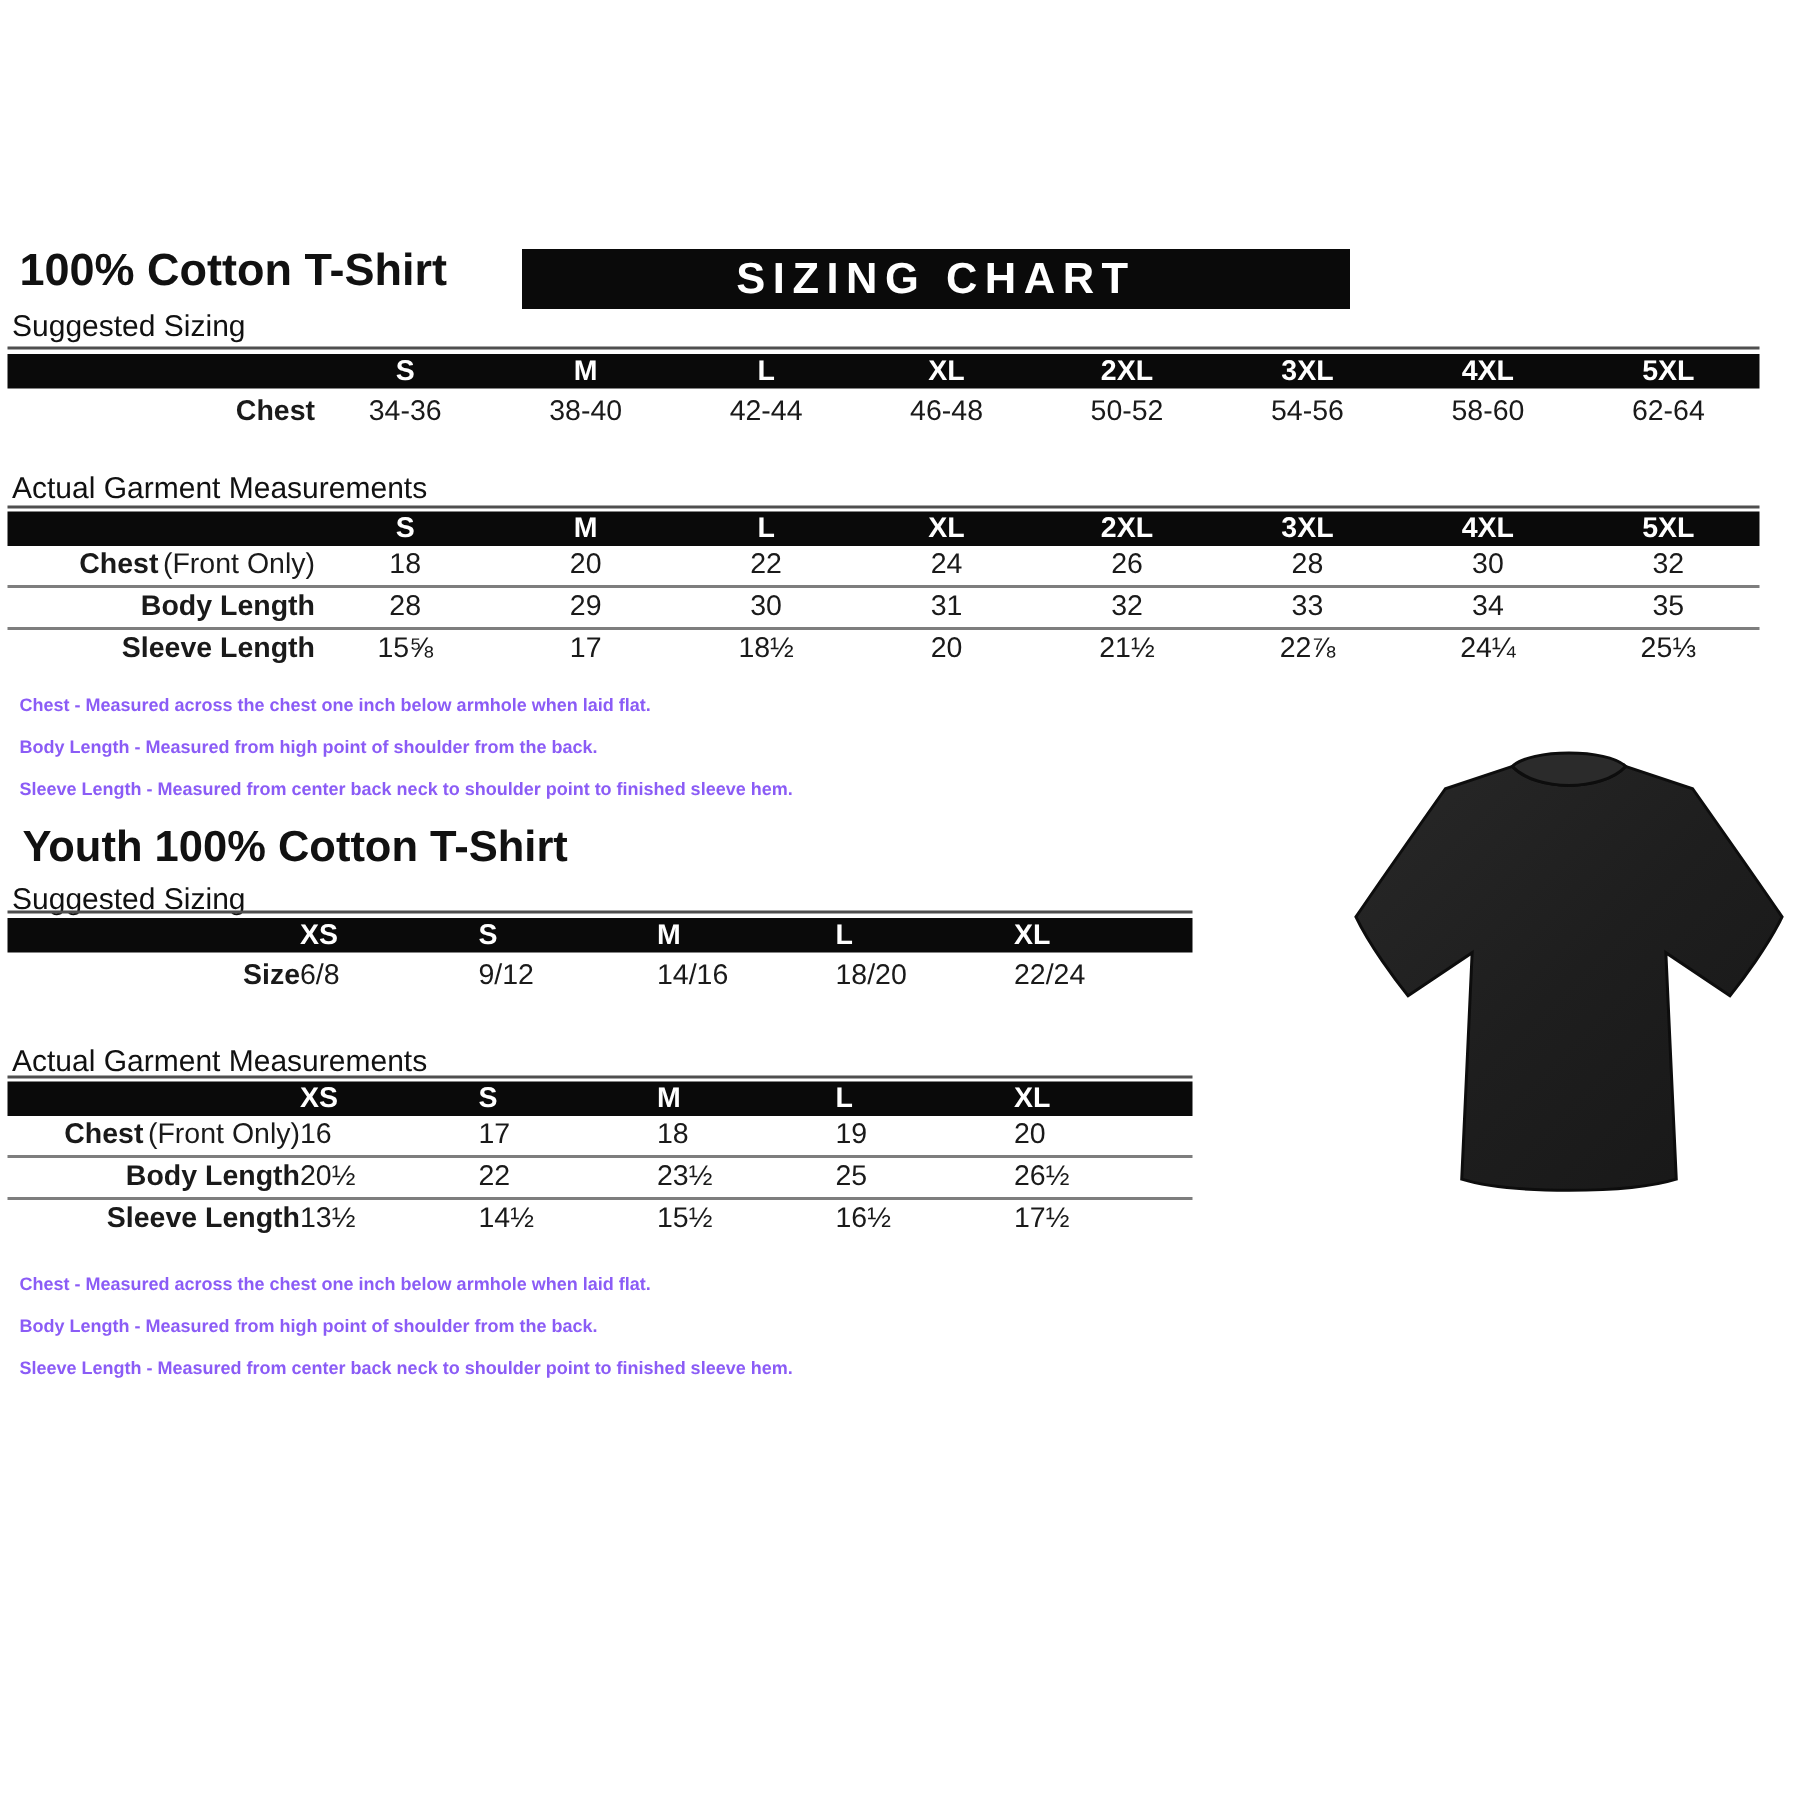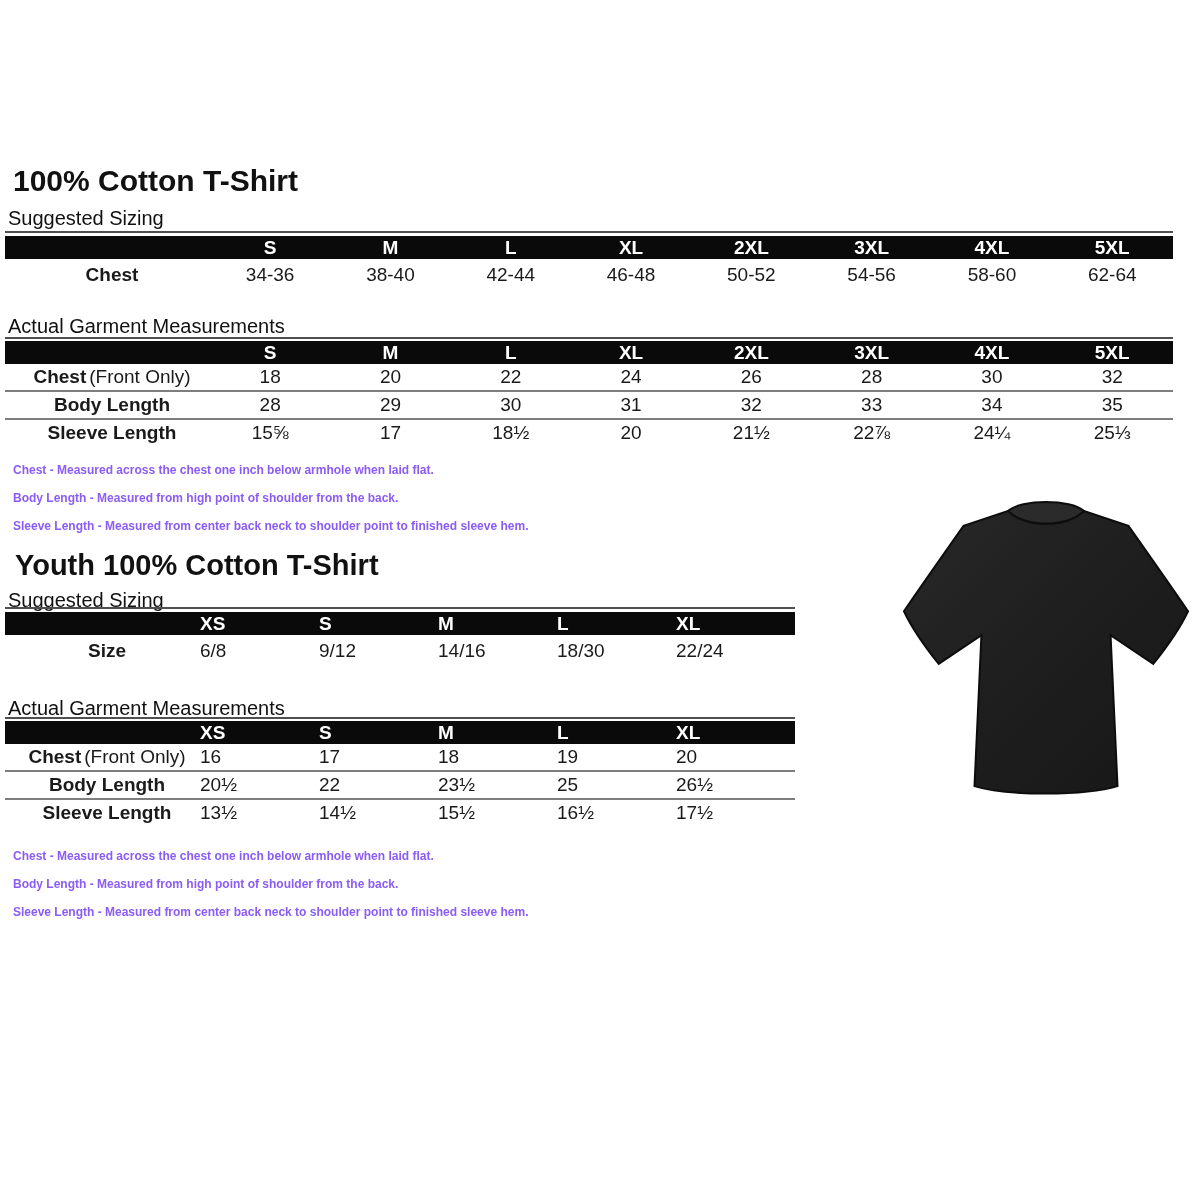--- a/index.html
+++ b/index.html
@@ -13,36 +13,37 @@
     color:#fff;display:flex;align-items:center;justify-content:center;
     font-weight:bold;font-size:29px;letter-spacing:5px;white-space:nowrap;
   }
   .seclabel{position:absolute;font-size:20px;color:#111;white-space:nowrap;}
   .rule{position:absolute;height:2px;background:#4f4f4f;}
   .tbl{position:absolute;font-size:19px;color:#1a1a1a;}
   .hdr{display:flex;background:#0a0a0a;color:#fff;font-weight:bold;height:23px;align-items:center;}
   .row{display:flex;align-items:center;height:32px;}
   .rowm{display:flex;align-items:center;height:26px;}
   .sep{border-top:2px solid #7e7e7e;}
-  .lc{box-sizing:border-box;padding-left:9px;text-align:center;white-space:nowrap;}
+  .lc{box-sizing:border-box;padding-left:9px;text-align:right;white-space:nowrap;}
   .bold{font-weight:bold;}
   .suffix{font-weight:normal;margin-left:3px;}
   .adult .lc{width:205px;}
   .adult .c{width:120.3px;text-align:center;}
   .youth .lc{width:195px;}
   .youth .c{width:119px;}
   .notes{position:absolute;font-size:12px;line-height:28px;color:#8b5cf6;white-space:nowrap;font-weight:bold;}
   .tshirt{position:absolute;left:897px;top:494px;width:298px;height:312px;}
 </style>
 </head>
 <body>
 
 <div id="canvas">
 
   <div class="h1" style="left:13px;top:164px;">100% Cotton T-Shirt</div>
+  <div class="banner">SIZING CHART</div>
 
   <div class="seclabel" style="left:8px;top:207px;">Suggested Sizing</div>
   <div class="rule" style="left:5px;top:231px;width:1168px;"></div>
 
   <div class="tbl adult" style="left:5px;top:236px;width:1168px;">
     <div class="hdr">
       <div class="lc"></div>
       <div class="c">S</div>
       <div class="c">M</div>
       <div class="c">L</div>
@@ -133,21 +134,21 @@
       <div class="c">S</div>
       <div class="c">M</div>
       <div class="c">L</div>
       <div class="c">XL</div>
     </div>
     <div class="row">
       <div class="lc bold">Size</div>
       <div class="c">6/8</div>
       <div class="c">9/12</div>
       <div class="c">14/16</div>
-      <div class="c">18/30</div>
+      <div class="c">18/20</div>
       <div class="c">22/24</div>
     </div>
   </div>
 
   <div class="seclabel" style="left:8px;top:697px;">Actual Garment Measurements</div>
   <div class="rule" style="left:5px;top:717px;width:790px;"></div>
 
   <div class="tbl youth" style="left:5px;top:721px;width:790px;">
     <div class="hdr">
       <div class="lc"></div>

